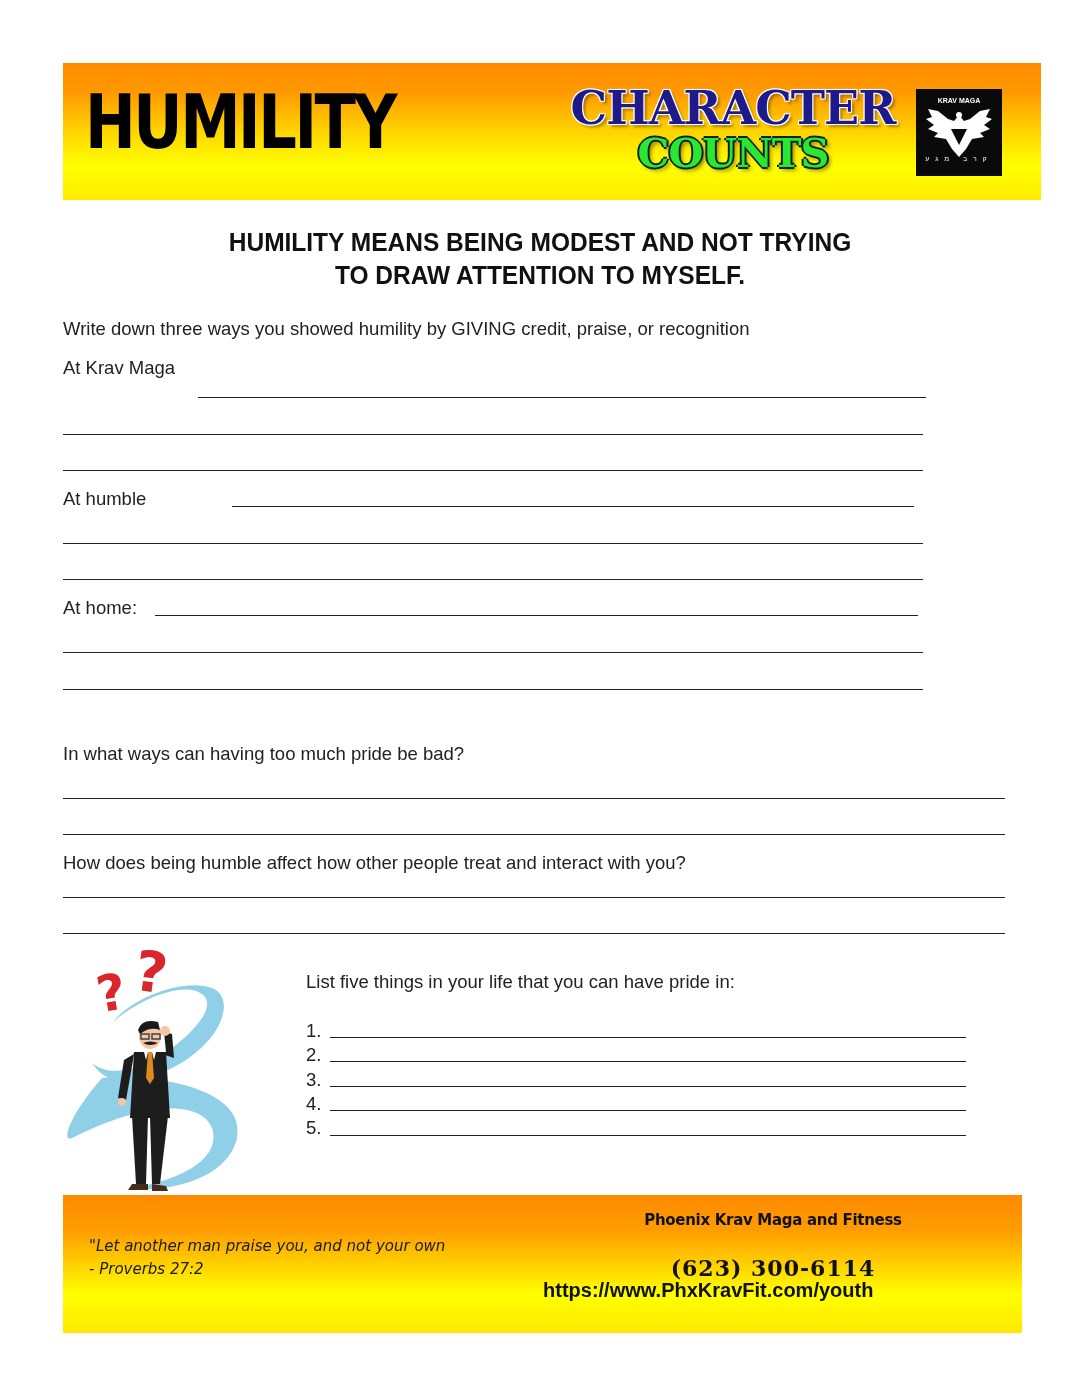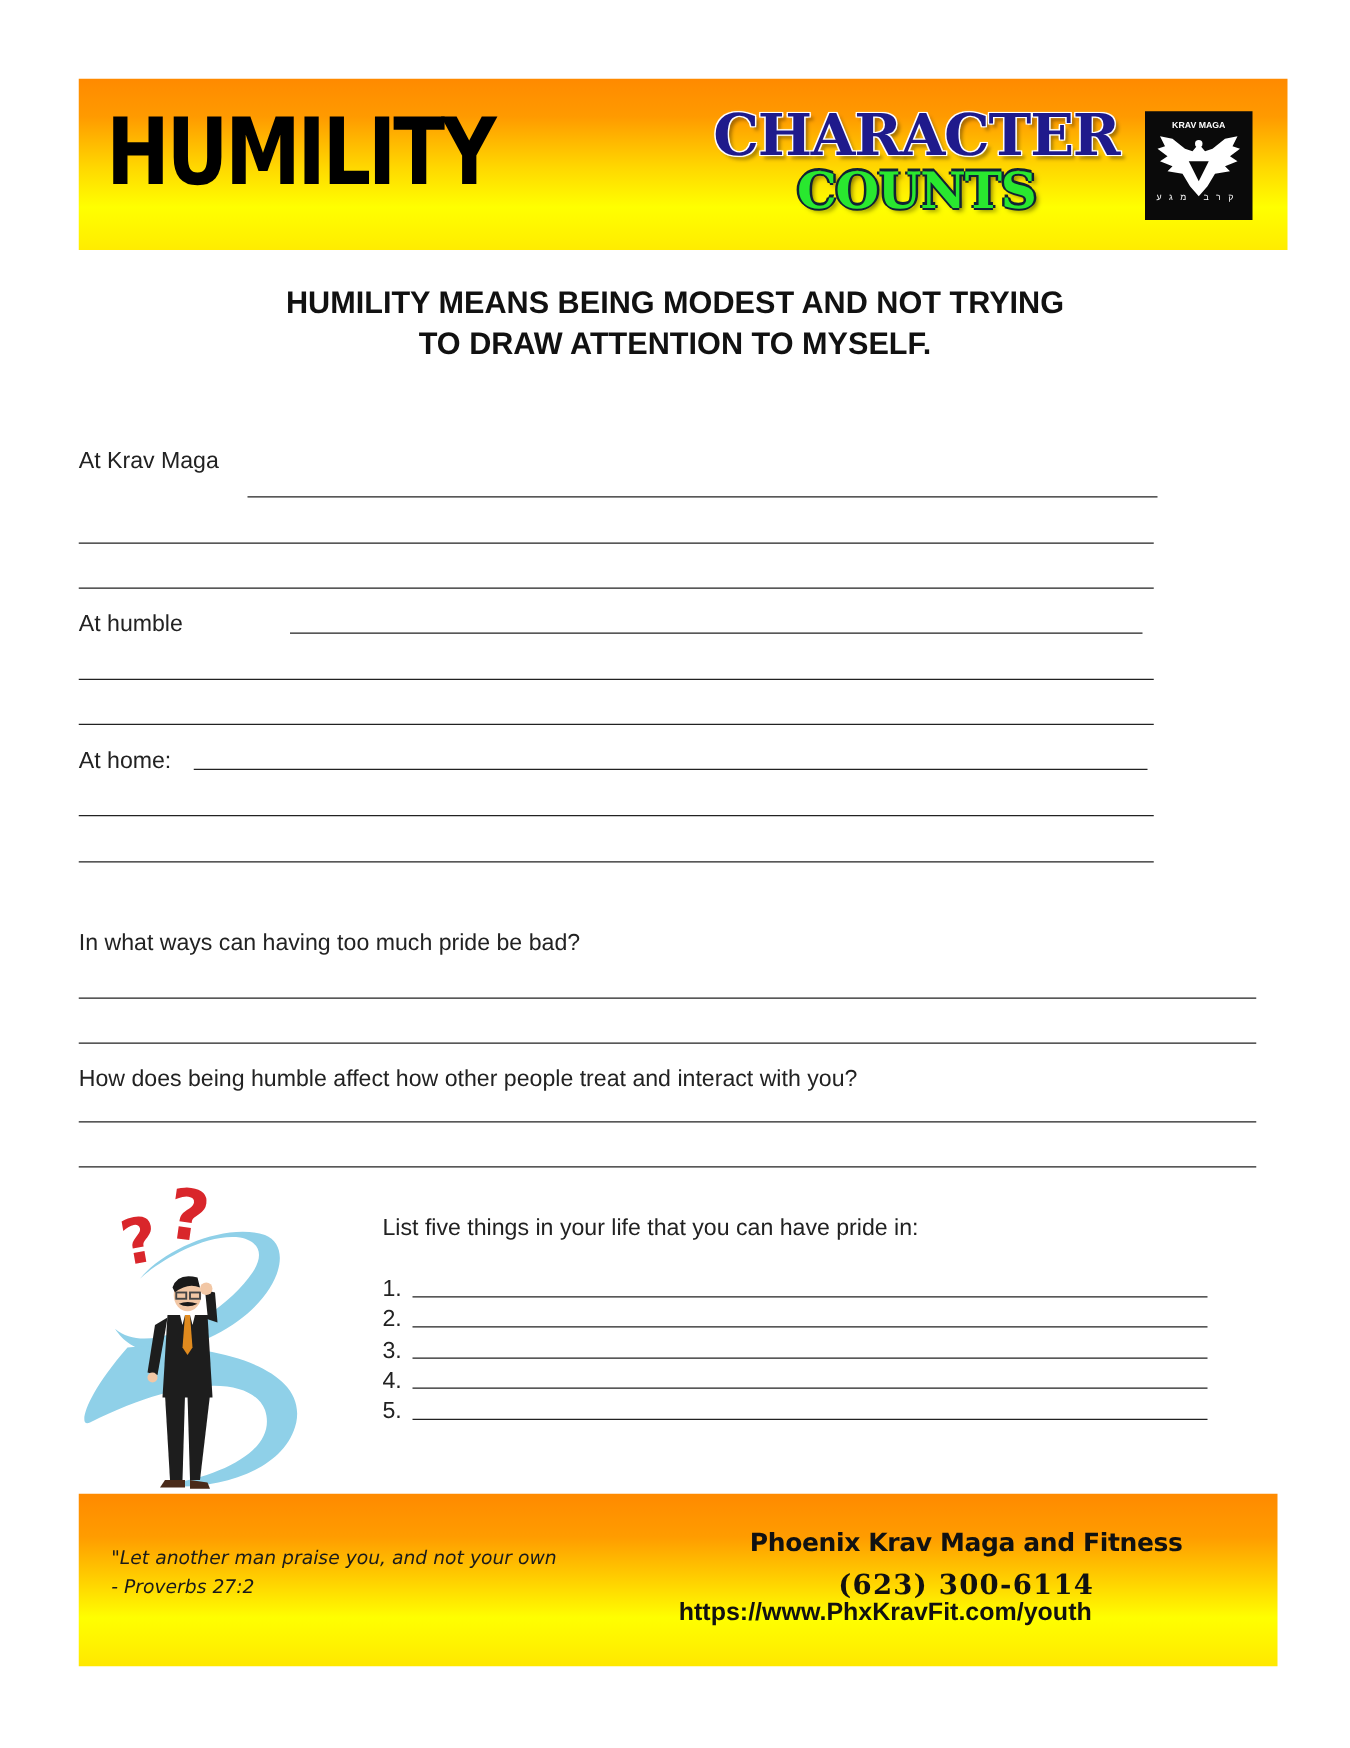--- a/index.html
+++ b/index.html
@@ -2,21 +2,21 @@
 <html><head>
 <meta charset="utf-8">
 <style>
   html, body { margin:0; padding:0; background:#ffffff; }
   body { width:1080px; height:1398px; position:relative; overflow:hidden;
          font-family:"Liberation Sans", sans-serif; color:#1a1a1a; }
   .abs { position:absolute; }
 
   
   .banner { left:63px; top:63px; width:967px; height:137px;
-            background:linear-gradient(to bottom,#ff8a00 0%,#ff9a00 22%,#ffd800 52%,#ffff00 75%,#ffec00 100%); }
+            background:linear-gradient(to bottom,#ff8a00 0%,#ff9a00 22%,#ffd800 52%,#ffff00 75%,#ffec00 100%);padding-left:11px; }
   .banner-title { left:22px; top:22px; font-family:"DejaVu Sans", sans-serif; font-weight:bold;
                   font-size:74px; letter-spacing:-3px; color:#000; transform:scaleX(0.82); transform-origin:left top;
                   line-height:1; }
   .cc-wrap { left:500px; top:22px; width:340px; height:100px; }
   .cc-top { left:0; top:0; width:340px; text-align:center; font-family:"DejaVu Serif", serif; font-weight:bold;
             font-size:46px; color:#1f1a8c; letter-spacing:-1px; line-height:1;
             text-shadow: 0 0 2px #fff,1px 1px 0 #fff,-1px -1px 0 #fff,1px -1px 0 #fff,-1px 1px 0 #fff, 3px 3px 3px rgba(0,0,0,0.35); }
   .cc-bottom { left:40px; top:48px; width:260px; text-align:center; font-family:"DejaVu Serif", serif; font-weight:bold;
                font-size:40px; color:#29e82f; line-height:1; letter-spacing:-1px;
                text-shadow: 2px 0 0 #123, -2px 0 0 #123, 0 2px 0 #123, 0 -2px 0 #123, 3px 3px 4px rgba(0,0,0,0.5); }
@@ -29,22 +29,22 @@
               line-height:33px; color:#111; transform:scaleX(0.98); }
 
   .prompt { font-size:18.5px; color:#222; line-height:23px; white-space:nowrap; }
   .line { height:0; border-bottom:1.6px solid #222; }
 
   
   .footer { left:63px; top:1195px; width:959px; height:138px;
             background:linear-gradient(to bottom,#ff8a00 0%,#ff9c00 25%,#ffd000 50%,#ffff00 72%,#ffe800 100%); }
   .quote { left:26px; top:40px; width:420px; font-family:"DejaVu Sans", sans-serif; font-style:italic;
            font-size:15px; line-height:23px; color:#1a1a1a; }
-  .org { left:480px; top:27px; width:460px; text-align:center; font-family:"DejaVu Sans", sans-serif;
-         font-weight:bold; font-size:20px; color:#111; letter-spacing:-0.3px; }
+  .org { left:480px; top:16px; width:460px; text-align:center; font-family:"DejaVu Sans", sans-serif;
+         font-weight:bold; font-size:15px; color:#111; letter-spacing:-0.3px; }
   .phone { left:480px; top:60px; width:460px; text-align:center; font-family:"DejaVu Serif", serif;
            font-weight:bold; font-size:22px; color:#111; letter-spacing:1px; }
   .url { left:480px; top:84px; width:460px; text-align:left; font-family:Liberation Sans, sans-serif;
          font-weight:bold; font-size:20px; color:#111; }
 </style>
 </head>
 <body>
 
 <div class="abs banner">
   <div class="abs banner-title">HUMILITY</div>
@@ -62,20 +62,21 @@
     <div class="abs logo-heb">קרב מגע</div>
   </div>
 </div>
 
 <div class="abs headline">
   <div>HUMILITY MEANS BEING MODEST AND NOT TRYING</div>
   <div>TO DRAW ATTENTION TO MYSELF.</div>
 </div>
 
 <div class="abs prompt" style="left:63px;top:317px;">
+  <div>Write down three ways you showed humility by GIVING credit, praise, or recognition</div>
 </div>
 
 <div class="abs prompt" style="left:63px;top:356px;">At Krav Maga</div>
 <div class="abs line" style="left:198px;top:397px;width:728px;"></div>
 <div class="abs line" style="left:63px;top:434px;width:860px;"></div>
 <div class="abs line" style="left:63px;top:470px;width:860px;"></div>
 
 <div class="abs prompt" style="left:63px;top:487px;">At humble</div>
 <div class="abs line" style="left:232px;top:506px;width:682px;"></div>
 <div class="abs line" style="left:63px;top:543px;width:860px;"></div>

